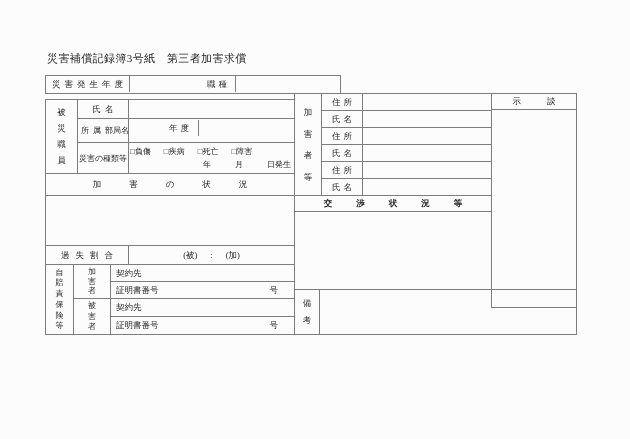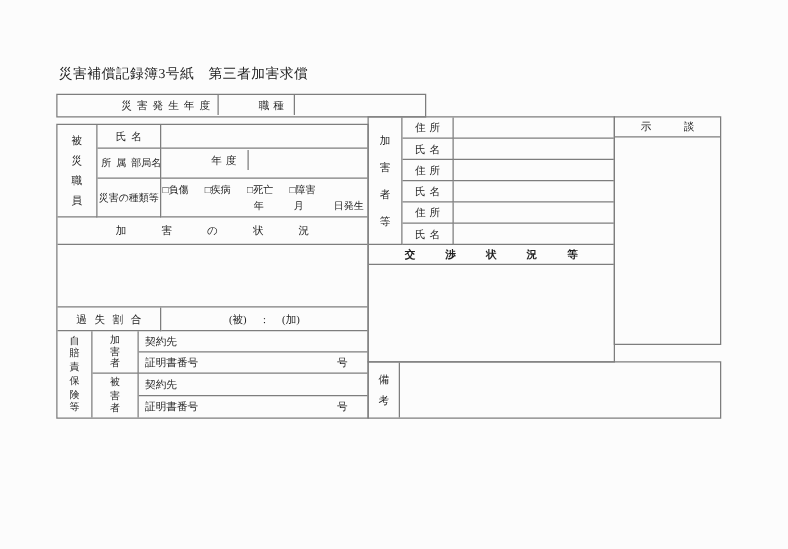--- a/index.html
+++ b/index.html
@@ -27,21 +27,21 @@
   .dateline span{position:absolute;top:2px;}
 </style>
 </head>
 <body>
 
 <div class="page">
 
   <div class="title">災害補償記録簿3号紙　第三者加害求償</div>
 
   <div class="tbl" style="left:45px;top:75px;width:296px;height:19px;">
-    <div class="cell br ls4" style="left:0;top:0;width:84px;height:16px;margin-left:45px;">災害発生年度</div>
+    <div class="cell br ls4" style="left:0;top:0;width:84px;height:16px;">災害発生年度</div>
     <div class="cell br ar ls3" style="left:84px;top:0;width:69px;height:16px;padding-right:6px;margin-top:44px;">年度</div>
     <div class="cell br ls3" style="left:153px;top:0;width:37px;height:16px;">職種</div>
     <div class="cell" style="left:190px;top:0;width:103px;height:16px;"></div>
   </div>
 
   <div class="tbl" style="left:45px;top:99px;width:250px;height:236px;">
 
     <div class="cell br bb vstack" style="left:0;top:0;width:32px;height:74px;">
       <span>被</span>
       <span>災</span>
@@ -132,21 +132,21 @@
     <div class="cell br bb ls3" style="left:27px;top:51px;width:41px;height:17px;">氏名</div>
     <div class="cell bb" style="left:68px;top:51px;width:128px;height:17px;"></div>
     <div class="cell br bb ls3" style="left:27px;top:68px;width:41px;height:17px;">住所</div>
     <div class="cell bb" style="left:68px;top:68px;width:128px;height:17px;"></div>
     <div class="cell br bb ls3" style="left:27px;top:85px;width:41px;height:17px;">氏名</div>
     <div class="cell bb" style="left:68px;top:85px;width:128px;height:17px;"></div>
     <div class="cell bb ls24" style="left:0;top:102px;width:196px;height:16px;">交渉状況等</div>
     <div class="cell" style="left:0;top:118px;width:196px;height:77px;"></div>
   </div>
 
-  <div class="tbl" style="left:491px;top:93px;width:86px;height:183px;">
+  <div class="tbl" style="left:491px;top:93px;width:86px;height:215px;">
     <div class="cell bb ls26" style="left:0;top:0;width:84px;height:16px;">示談</div>
     <div class="cell" style="left:0;top:16px;width:84px;height:179px;"></div>
   </div>
 
   <div class="tbl" style="left:294px;top:289px;width:283px;height:46px;">
     <div class="cell br vstack" style="left:0;top:0;width:25px;height:44px;">
       <span>備</span>
       <span>考</span>
     </div>
     <div class="cell" style="left:25px;top:0;width:256px;height:44px;"></div>

